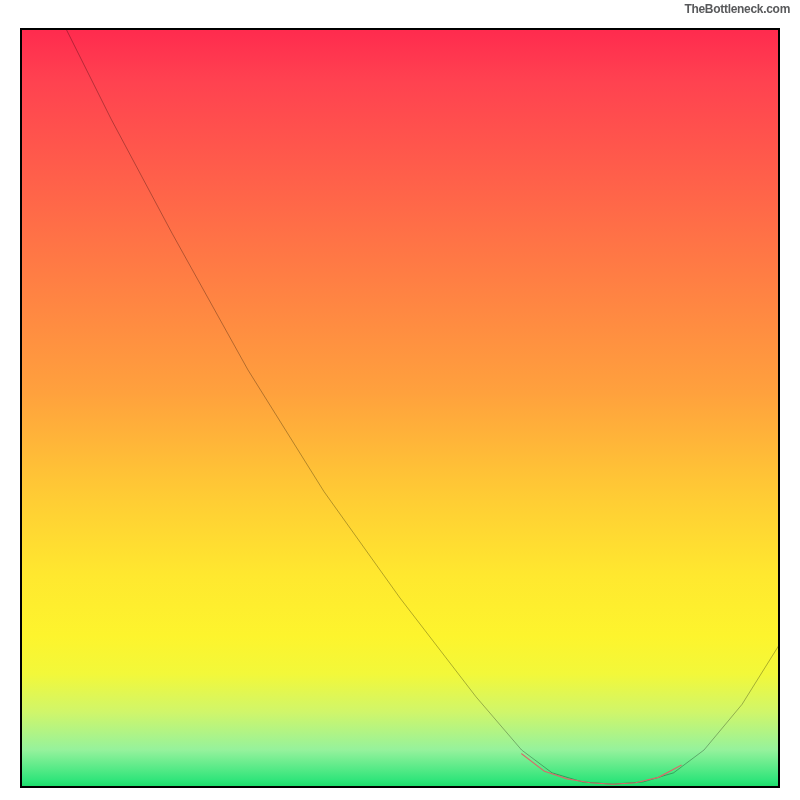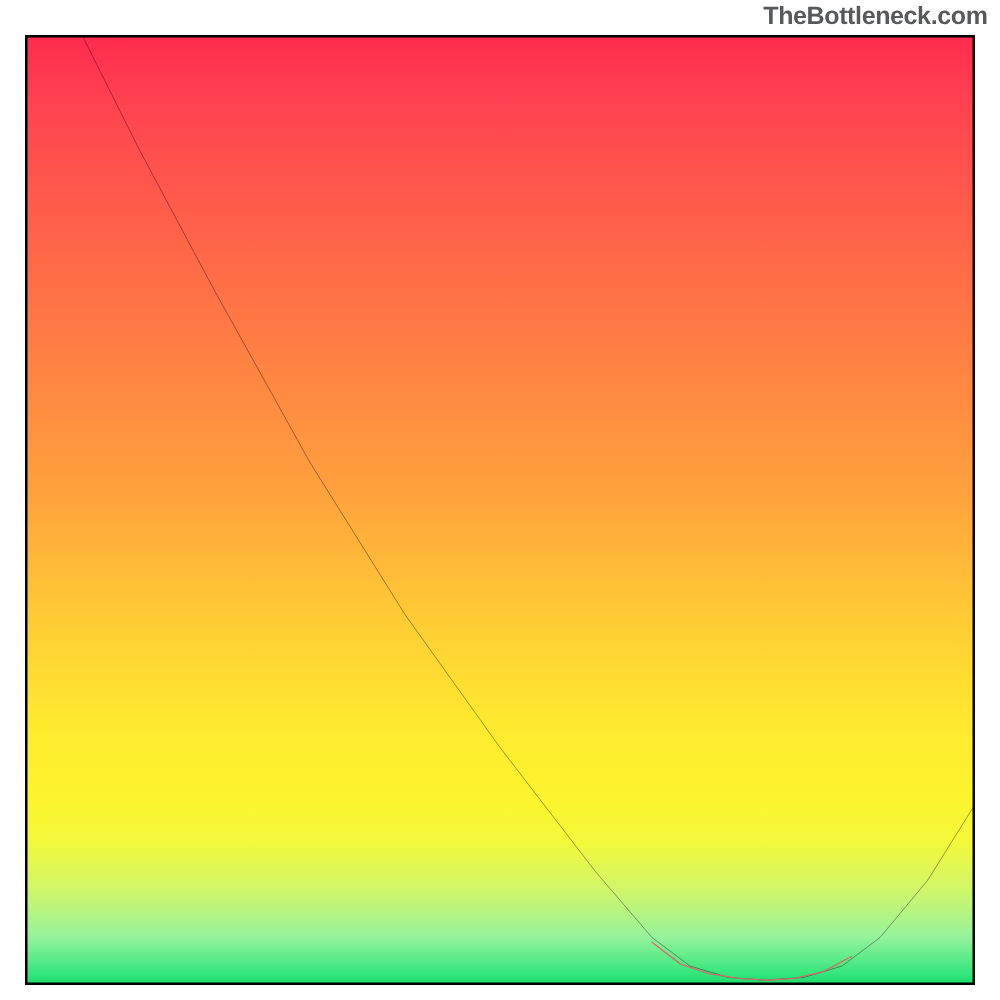--- a/index.html
+++ b/index.html
@@ -8,21 +8,21 @@
     width: 800px;
     height: 800px;
     overflow: hidden;
     background: #ffffff;
     font-family: Arial, Helvetica, sans-serif;
   }
   .watermark {
     position: absolute;
     top: 2px;
     right: 10px;
-    font-size: 20px;
+    font-size: 12px;
     font-weight: bold;
     color: #58595b;
     z-index: 10;
     letter-spacing: -0.3px;
   }
   .plot-frame {
     position: absolute;
     left: 20px;
     top: 28px;
     width: 760px;

